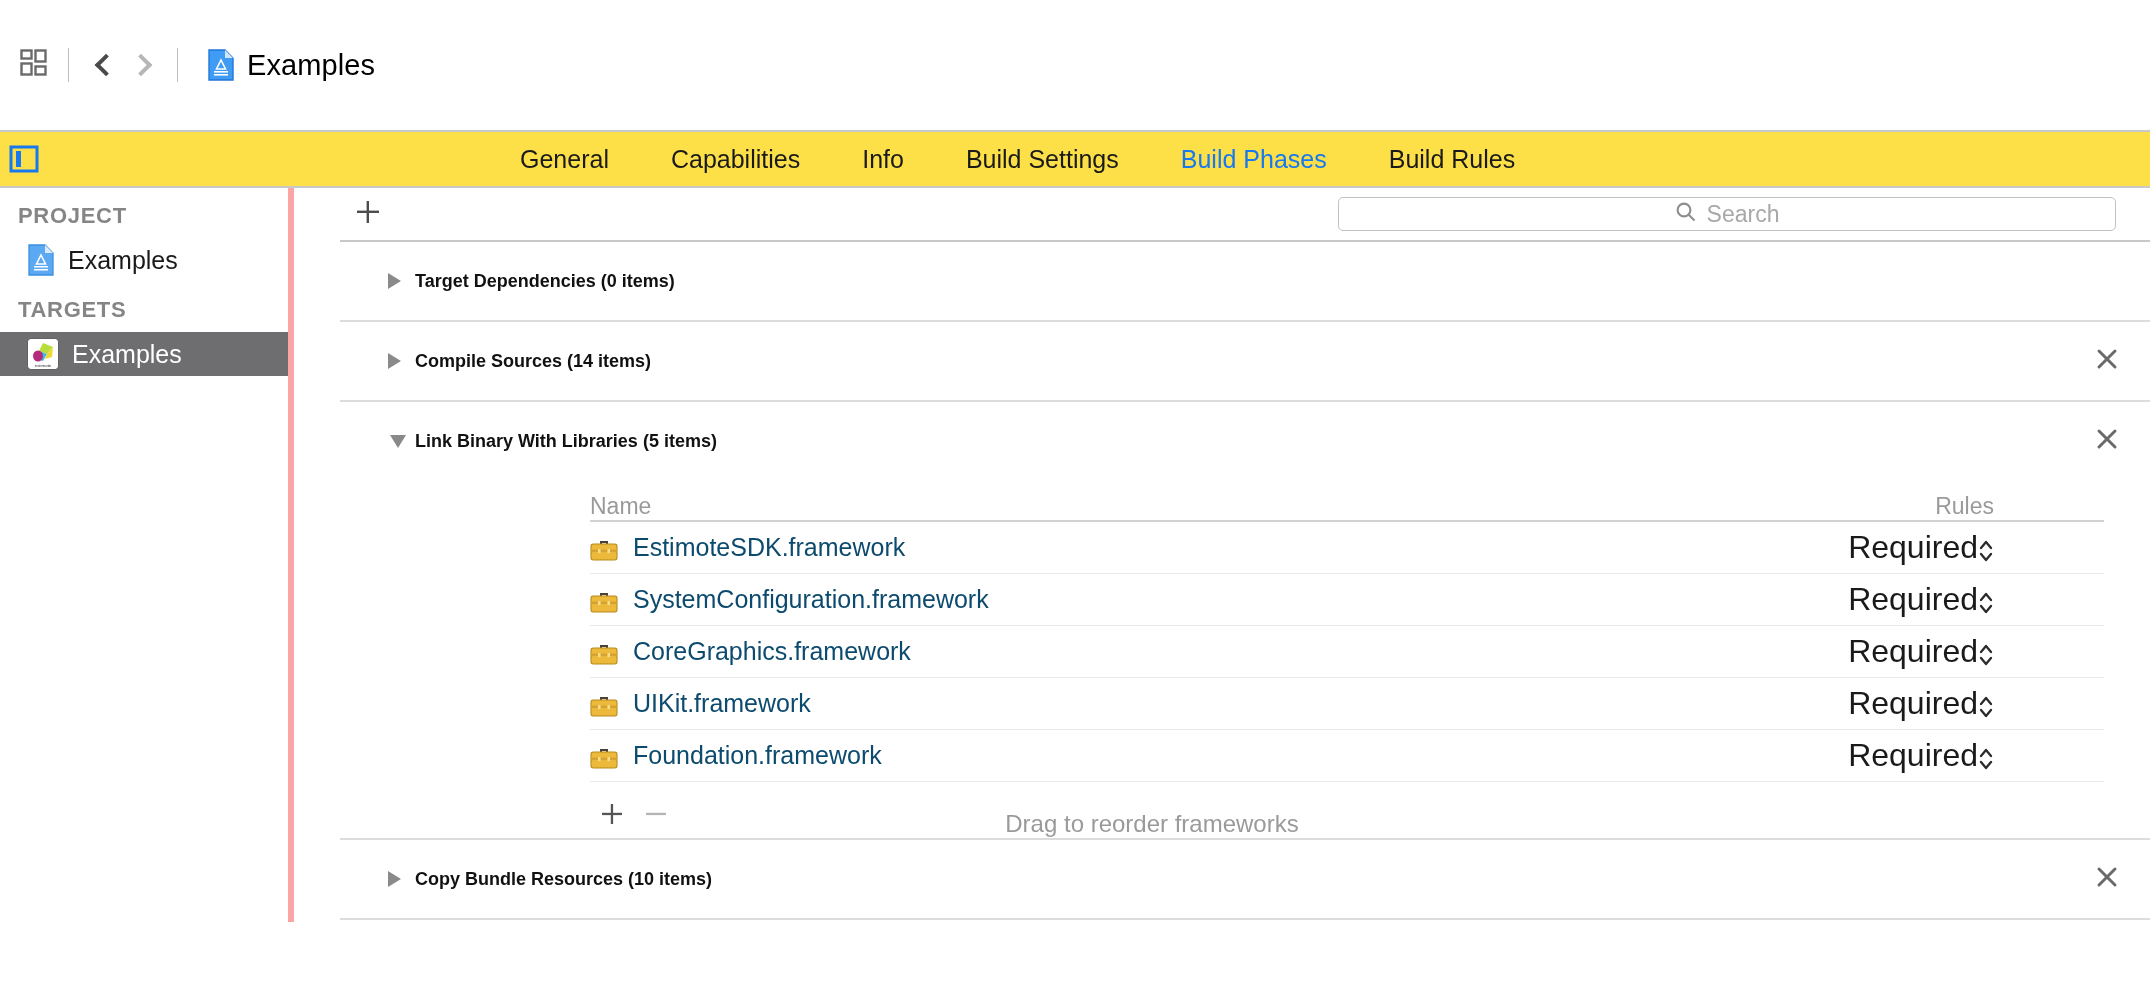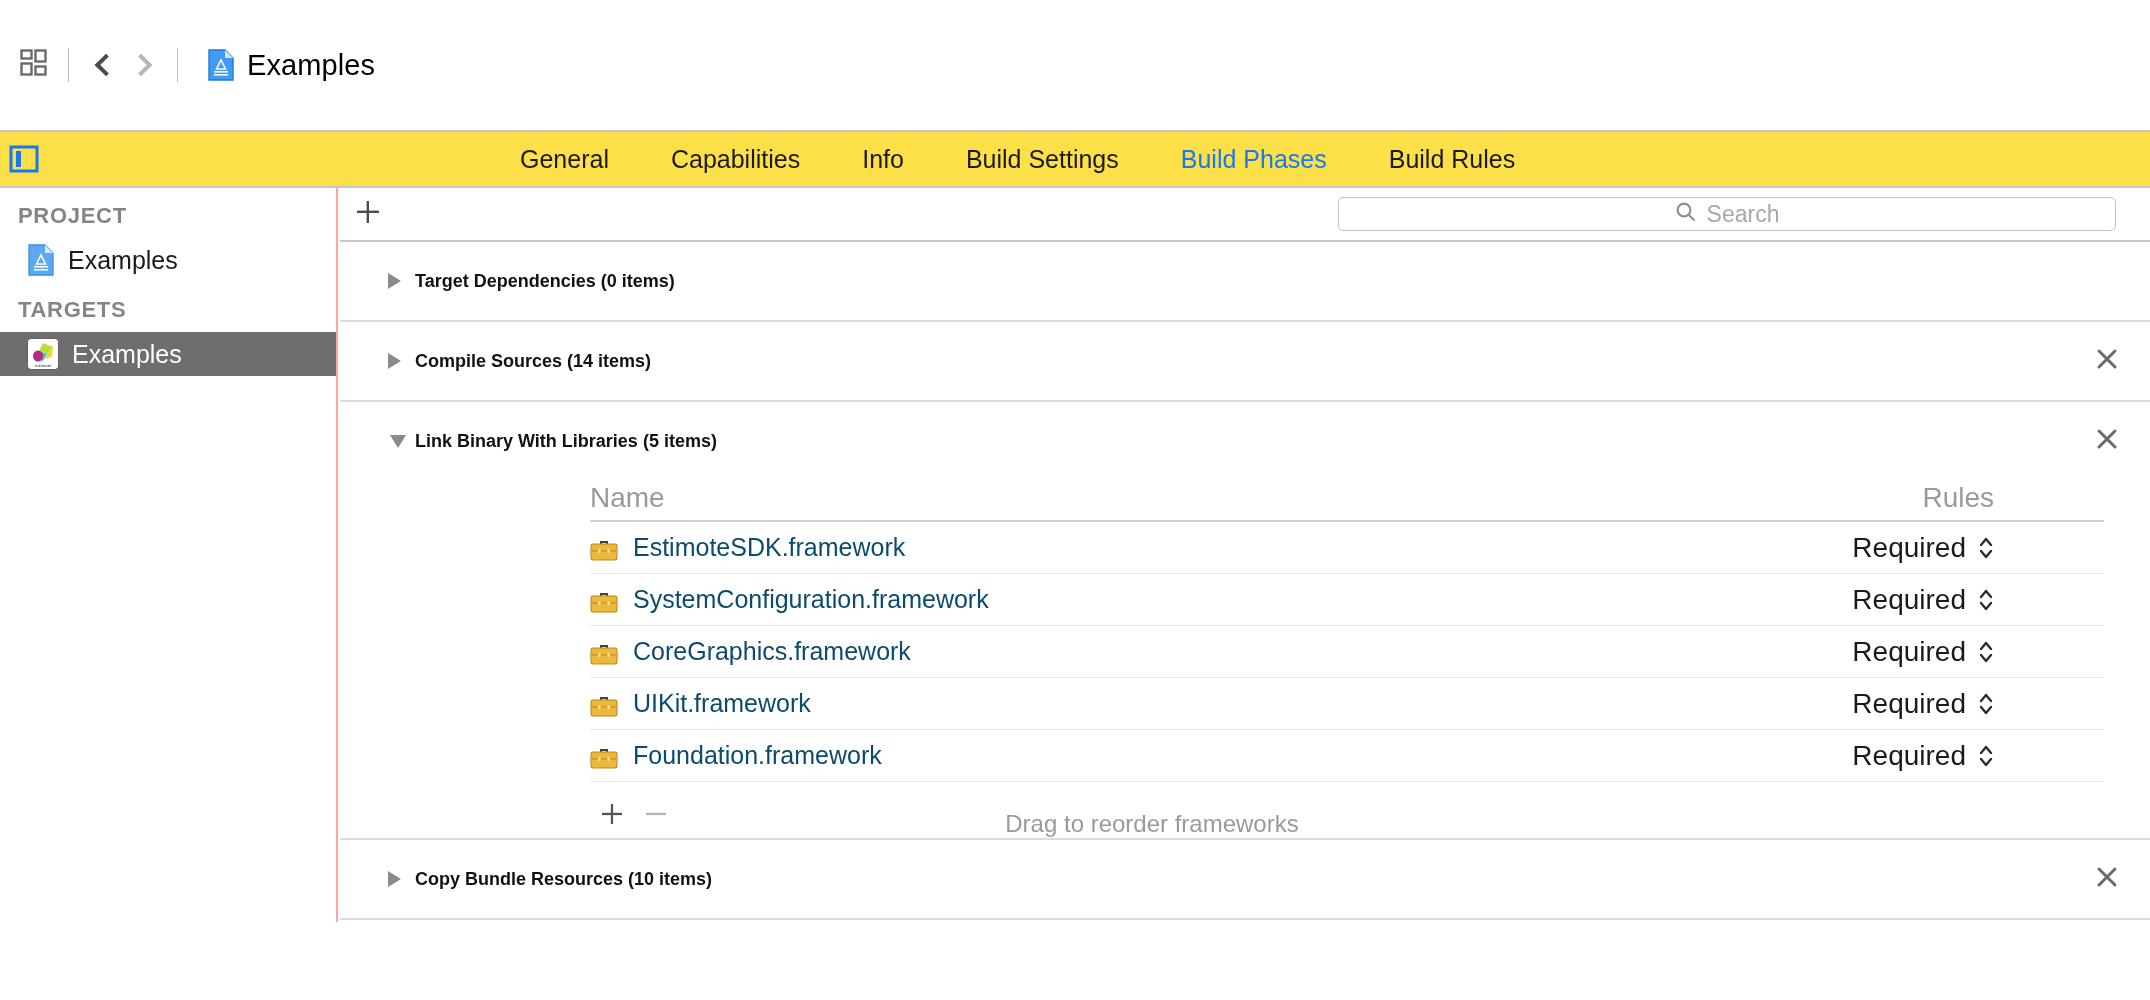--- a/index.html
+++ b/index.html
@@ -86,23 +86,23 @@
     color: #1a1a1a;
     white-space: nowrap;
     cursor: default;
   }
   .tab.active { color: #1878f0; }
 
   
   .sidebar {
     position: absolute;
     left: 0; top: 188px;
-    width: 338px; height: 734px;
+    width: 294px; height: 734px;
     background: #ffffff;
-    border-right: 2px solid #fca5a5;
+    border-right: 6px solid #fca5a5;
   }
   .sb-group {
     font-size: 22px;
     font-weight: bold;
     color: #858585;
     letter-spacing: 0.7px;
     padding: 15px 0 9px 18px;
   }
   .sb-row {
     display: flex;
@@ -217,23 +217,23 @@
   .fw-head {
     display: flex;
     align-items: flex-end;
     height: 42px;
     border-bottom: 2px solid #d2d2d2;
   }
   .col-name  { flex: 1 1 auto; }
   .col-status{ flex: 0 0 250px; text-align: right; padding-right: 110px; }
   .fw-head .col-name,
   .fw-head .col-status {
-    font-size: 28px;
+    font-size: 23px;
     color: #9a9a9a;
-    padding-bottom: 6px;
+    padding-bottom: 0;
     margin-top: 46px;
   }
   .fw-row {
     display: flex;
     align-items: center;
     height: 52px;
     border-bottom: 1px solid #e8e8e8;
   }
   .fw-row:last-child { border-bottom: 2px solid #d2d2d2; }
   .fw-name {
@@ -241,22 +241,21 @@
     align-items: flex-end;
     gap: 15px;
     font-size: 25px;
     color: #0c4a6e;
     white-space: nowrap;
   }
   .fw-status {
     display: flex;
     align-items: center;
     justify-content: flex-end;
-    gap: 12px;
-    font-size: 28px;
+    font-size: 32px;
     color: #1a1a1a;
     padding-right: 110px;
   }
   .stepper { width: 16px; height: 26px; flex: 0 0 auto; }
 
   .fw-footer {
     display: flex;
     align-items: flex-end;
     height: 56px;
     position: relative;

